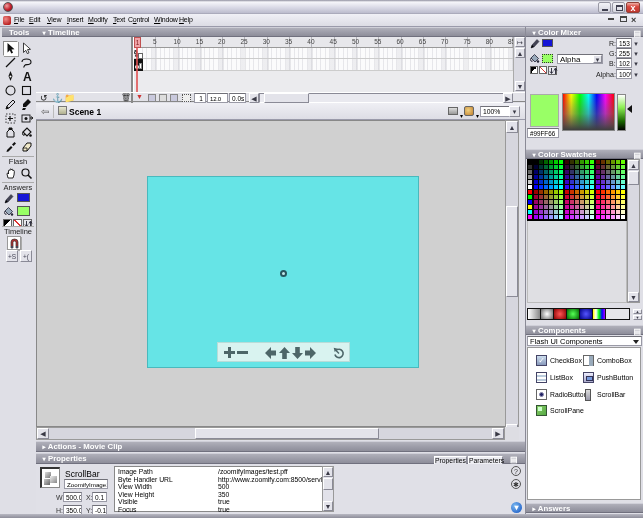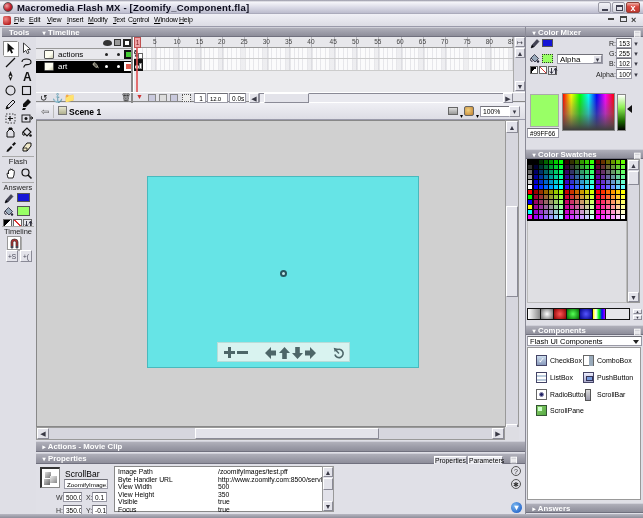--- a/index.html
+++ b/index.html
@@ -10,21 +10,20 @@
 .raised{background:#E3E3EA;border:1px solid #fff;border-right-color:#8a8a96;border-bottom-color:#8a8a96}
 .sunken{background:#E9E9EF;border:1px solid #8a8a96;border-right-color:#fff;border-bottom-color:#fff}
 .sb{background:linear-gradient(#F4F4F8,#D4D4DE);border:1px solid #9a9aa6;border-radius:2px}
 .arrglyph{font-size:7px;line-height:9px;text-align:center;color:#3a3a46}
 i{position:absolute;width:4px;height:4px;display:block}
 </style></head>
 <body>
 
 <div class="ab" id="titlebar" style="left:0;top:0;width:643px;height:14px;background:linear-gradient(#8f8f9f 0,#f6f6fa 2px,#dcdce8 7px,#bcbccd 13px,#9a9aab 14px)">
  <div class="ab" style="left:3px;top:2px;width:10px;height:10px;border-radius:50%;background:radial-gradient(circle at 35% 35%,#f0a0a0,#c21f2c 55%,#7a0d16);border:1px solid #555"></div>
- <div class="ab" style="left:17px;top:2px;font-size:9.5px;font-weight:bold;color:#0a0a1a;letter-spacing:0.2px">Macromedia Flash MX - [Zoomify_Component.fla]</div>
  <div class="ab sb" style="left:598px;top:2px;width:13px;height:11px">
       <div class="ab" style="left:3px;top:6px;width:6px;height:2px;background:#404050"></div>
     </div>
  <div class="ab sb" style="left:612px;top:2px;width:13px;height:11px">
       <div class="ab" style="left:3px;top:2px;width:7px;height:6px;border:1px solid #404050;border-top-width:2px"></div>
     </div>
  <div class="ab" style="left:626px;top:2px;width:14px;height:11px;background:linear-gradient(#f0b0a8,#d84840 40%,#c03830);border:1px solid #904038;border-radius:2px;color:#fff;font-weight:bold;font-size:9px;line-height:10px;text-align:center">x</div>
 </div>
 
 <div class="ab" id="menubar" style="left:0;top:14px;width:643px;height:13px;background:linear-gradient(#f0f0f6,#dcdce4);border-bottom:1px solid #9a9aaa;font-size:7px;letter-spacing:-0.2px">
@@ -188,44 +187,20 @@
       </div>
       <div class="ab raised" style="left:6px;top:223px;width:12px;height:12px;font-size:6.5px;text-align:center;line-height:11px;color:#445;white-space:nowrap">+S</div>
       <div class="ab raised" style="left:20px;top:223px;width:12px;height:12px;font-size:6.5px;text-align:center;line-height:11px;color:#445;white-space:nowrap">+(</div>
     </div>
 </div>
 
 <div class="ab" id="center" style="left:36px;top:27px;width:489px;height:491px;background:#DFDFE6">
 
  <div class="ph" style="left:0;top:0;width:489px;height:10px"><span class="tri">▾</span> Timeline</div>
 
- <div class="ab" style="left:0;top:10px;width:97px;height:55px;background:#E4E4EA">
-
-   <div class="ab" style="left:67px;top:3px;width:9px;height:6px;background:#333;border-radius:50% 50% 50% 50%/60% 60% 40% 40%"></div>
-   <div class="ab" style="left:78px;top:2px;width:7px;height:7px;background:#999;border:1px solid #333"></div>
-   <div class="ab" style="left:87px;top:2px;width:8px;height:8px;border:2px solid #222;background:#fff"></div>
-   <div class="ab" style="left:0;top:11px;width:97px;height:1px;background:#999"></div>
-
-   <div class="ab" style="left:0;top:12px;width:97px;height:11px;background:#E8E8EC;border-bottom:1px solid #bbb">
-     <div class="ab" style="left:8px;top:1px;width:10px;height:9px;background:linear-gradient(135deg,#fdfdf0 60%,#cfcfb0);border:1px solid #555;border-radius:1px"></div>
-     <div class="ab" style="left:22px;top:1px;font-size:8px">actions</div>
-     <div class="ab" style="left:69px;top:4px;width:3px;height:3px;background:#222;border-radius:50%"></div>
-     <div class="ab" style="left:81px;top:4px;width:3px;height:3px;background:#222;border-radius:50%"></div>
-     <div class="ab" style="left:88px;top:1px;width:9px;height:9px;background:#44cc33;border:2px solid #111"></div>
-   </div>
-
-   <div class="ab" style="left:0;top:24px;width:97px;height:12px;background:#000">
-     <div class="ab" style="left:8px;top:1px;width:10px;height:9px;background:linear-gradient(135deg,#fdfdf0 60%,#cfcfb0);border:1px solid #555;border-radius:1px"></div>
-     <div class="ab" style="left:22px;top:1px;font-size:8px;color:#fff">art</div>
-     <div class="ab" style="left:56px;top:0px;color:#f5f0d8;font-size:9px">✎</div>
-     <div class="ab" style="left:69px;top:4px;width:3px;height:3px;background:#fff;border-radius:50%"></div>
-     <div class="ab" style="left:81px;top:4px;width:3px;height:3px;background:#fff;border-radius:50%"></div>
-     <div class="ab" style="left:88px;top:1px;width:9px;height:9px;background:#e05a4e;border:2px solid #fff"></div>
-   </div>
- </div>
 
  <div class="ab" style="left:95px;top:10px;width:2px;height:55px;background:#888"></div>
  <div class="ab" style="left:97px;top:10px;width:1px;height:55px;background:#fff"></div>
 
  <div class="ab" style="left:98px;top:10px;width:379px;height:55px;background:#EBEBEE">
 
    <div class="ab" style="left:0;top:0;width:379px;height:11px;background:repeating-linear-gradient(90deg,transparent 0 21.3px,rgba(120,120,130,.45) 21.3px 22.3px),#E7E7EB;border-bottom:1px solid #999;font-size:6.5px;color:#444">
 
      <div id="ruler">
           <div class="ab" style="left:14.8px;top:1px;width:12px;text-align:center">5</div>

